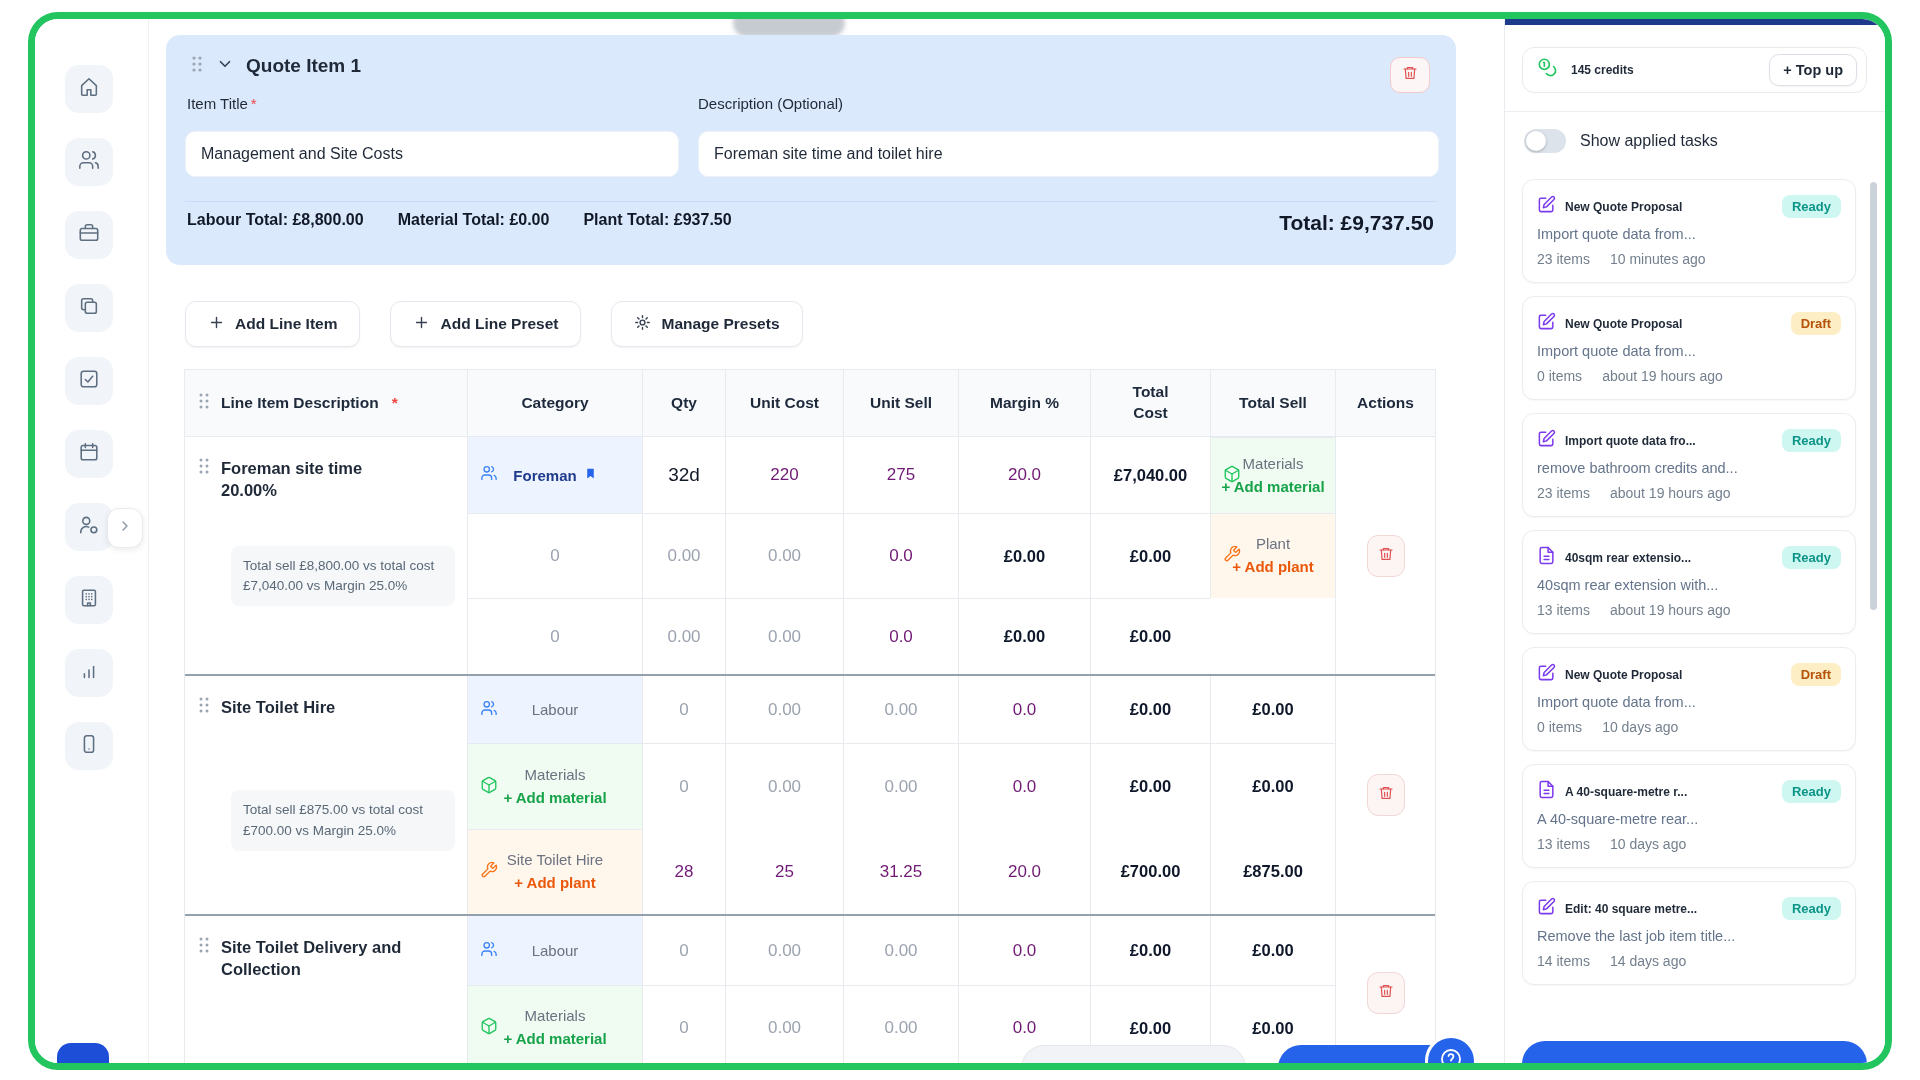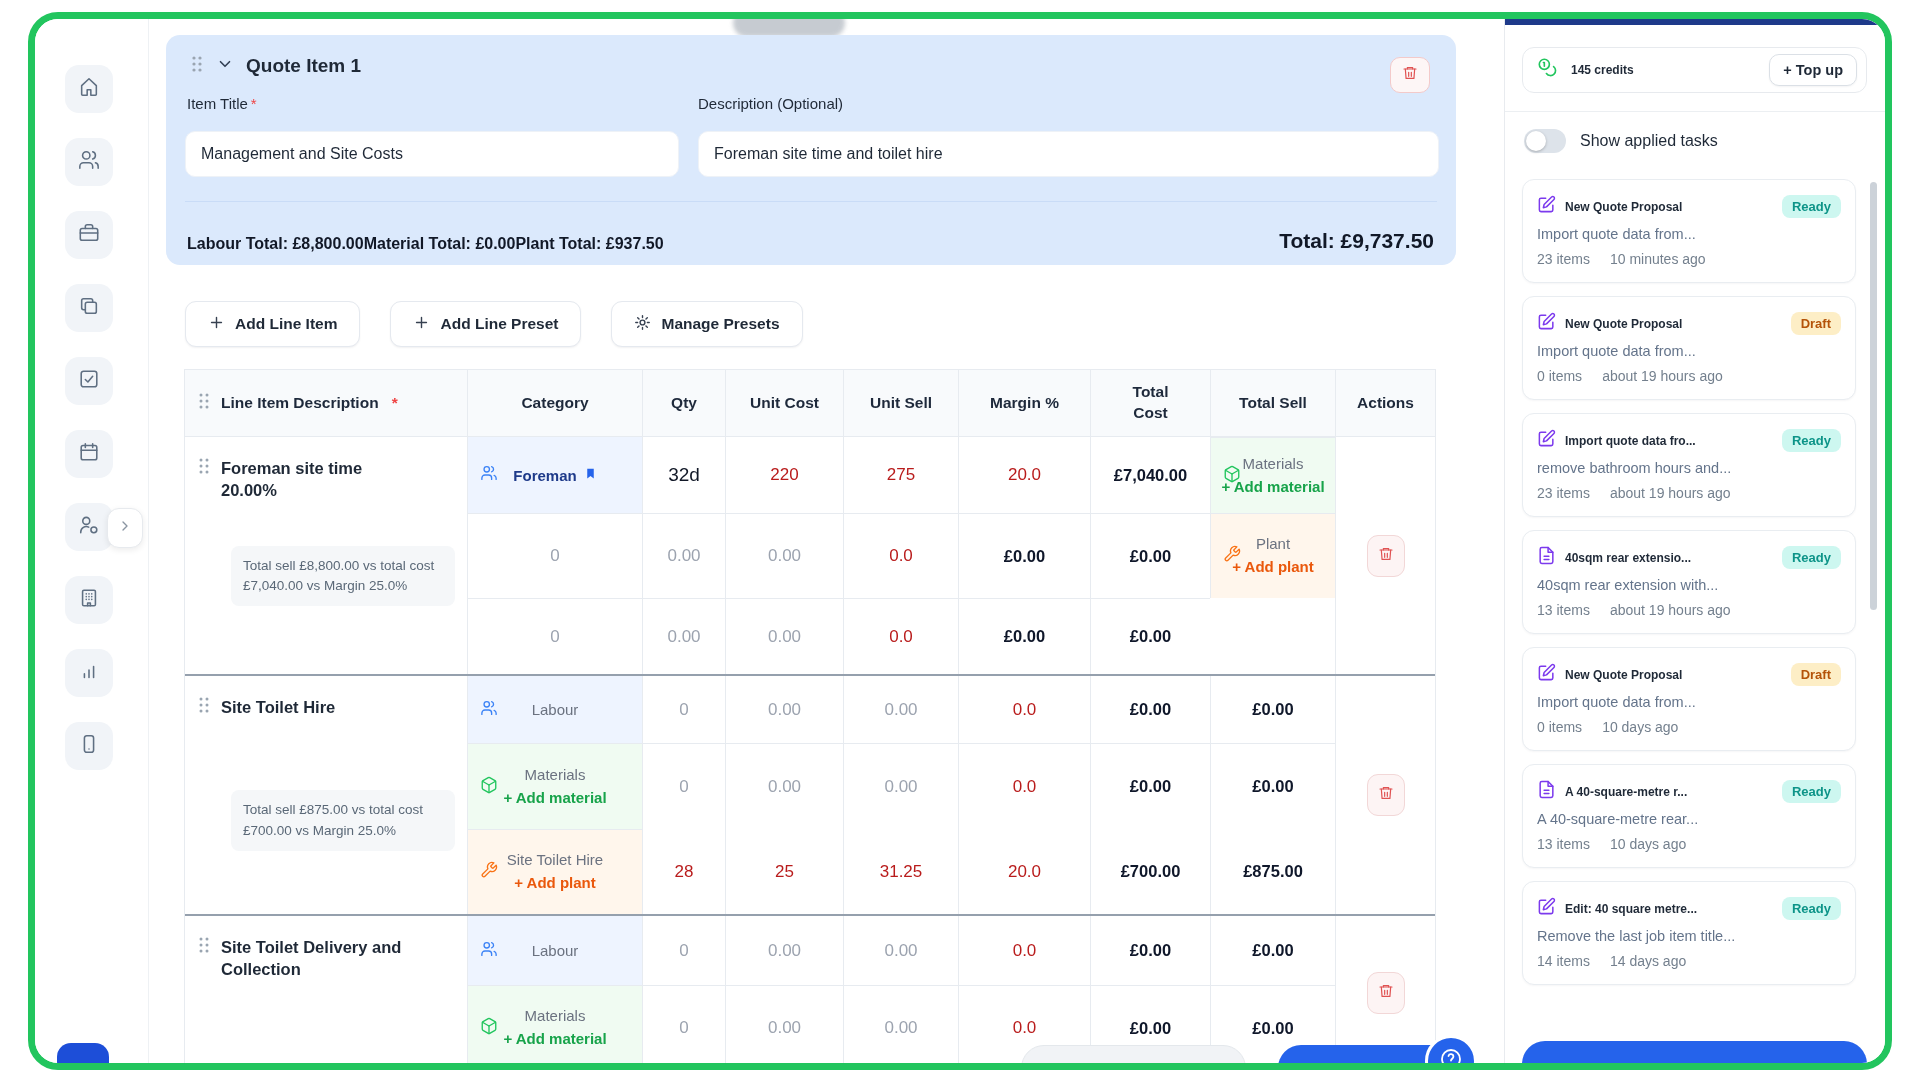--- a/index.html
+++ b/index.html
@@ -25,21 +25,21 @@
   .grip svg{width:14px;height:18px;}
   .grip circle{fill:#9aa5b1;stroke:none;}
   .chev svg{width:18px;height:18px;stroke:#334155;stroke-width:2.2;}
   .qp-title{font-size:19px;font-weight:700;color:#1f2937;}
   .qp-trash{position:absolute;right:26px;top:22px;width:38px;height:34px;border:1px solid #f3caca;background:#fdf6f6;border-radius:10px;display:flex;align-items:center;justify-content:center;cursor:pointer;}
   .trash-svg{width:16px;height:16px;stroke:#e05252;stroke-width:1.8;}
   .field-label{position:absolute;font-size:15px;font-weight:500;color:#1f2937;text-align:right;}
   .asterisk{color:#ef4444;margin-left:3px;}
   .field{position:absolute;height:46px;border:1px solid #eef2f7;border-radius:10px;background:#fff;font-size:16px;color:#1f2937;padding:0 15px;box-sizing:border-box;font-family:"Liberation Sans",sans-serif;outline:none;}
   .qp-divider{position:absolute;left:19px;right:19px;top:166px;height:1px;background:#c9dcf7;}
-  .qp-totals{position:absolute;left:21px;right:22px;top:176px;height:42px;display:flex;align-items:flex-end;}
+  .qp-totals{position:absolute;left:21px;right:22px;top:176px;height:42px;display:flex;align-items:flex-start;gap:34px;}
   .qp-total-item{font-size:16px;font-weight:700;color:#111827;}
   .qp-grand{margin-left:auto;font-size:21px;font-weight:700;color:#111827;}
 
   
   .toolbar{position:absolute;left:150px;top:282px;display:flex;gap:30px;}
   .tbtn{height:44px;padding:0 22px;background:#fff;border:1px solid #e5e9ef;border-radius:11px;display:flex;align-items:center;gap:10px;font-size:15.5px;font-weight:600;color:#1f2937;box-shadow:0 1px 2px rgba(16,24,40,.06);cursor:pointer;}
   .tbtn svg{width:17px;height:17px;stroke:#374151;stroke-width:2;}
 
   
   .ltable{position:absolute;left:149px;top:350px;width:1252px;border:1px solid #e7ebf0;border-bottom:none;box-sizing:border-box;}
@@ -66,21 +66,21 @@
   .add-link.green{color:#17a34a;}
   .add-link.orange{color:#ea580c;}
   .cat.labour{background:#eef4ff;}
   .cat.materials{background:#f0fbf2;}
   .cat.plant{background:#fff6ec;}
   .ico-blue{stroke:#3b82f6;}
   .ico-green{stroke:#22c55e;}
   .ico-orange{stroke:#f97316;}
   .bm{width:13px;height:15px;}
   .bm path{fill:#2563eb;stroke:none;}
-  .num{font-size:17px;color:#b91c1c;}
+  .num{font-size:17px;color:#701a75;}
   .num.muted{color:#9ca3af;}
   .num.qty-big{font-size:19px;color:#111827;}
   .money{font-size:16.5px;font-weight:700;color:#0f172a;}
   .trash-pill{width:36px;height:40px;border-radius:11px;background:#fdf4f4;border:1px solid #f2d7d7;display:flex;align-items:center;justify-content:center;cursor:pointer;}
 
   
   .bottom-gray{position:absolute;left:986px;top:1026px;width:223px;height:46px;border-radius:23px;background:#f1f3f6;border:1px solid #e4e8ec;z-index:5;}
   .bottom-blue{position:absolute;left:1243px;top:1026px;width:178px;height:46px;border-radius:23px;background:#2563eb;z-index:5;}
   .help-circle{position:absolute;left:1390px;top:1016px;width:52px;height:52px;border-radius:50%;background:#2563eb;border:3px solid #fff;z-index:6;display:flex;align-items:center;justify-content:center;box-sizing:border-box;}
   .help-circle svg{width:24px;height:24px;stroke:#fff;stroke-width:1.8;}
@@ -543,21 +543,21 @@
       </div>
       <div class="card">
         <div class="card-top">
             <span><svg viewBox="0 0 24 24">
                 <path d="M11 4H5a2 2 0 0 0-2 2v13a2 2 0 0 0 2 2h13a2 2 0 0 0 2-2v-6"></path>
                 <path d="M18.4 2.6a2.1 2.1 0 0 1 3 3L12 15l-4 1 1-4z"></path>
               </svg></span>
             <span class="card-title">Import quote data fro...</span>
             <span class="badge ready">Ready</span>
           </div>
-        <div class="card-desc">remove bathroom hours and...</div>
+        <div class="card-desc">remove bathroom credits and...</div>
         <div class="card-meta">
             <span>23 items</span>
             <span>about 19 hours ago</span>
           </div>
       </div>
       <div class="card">
         <div class="card-top">
             <span><svg viewBox="0 0 24 24" style="stroke:#7c3aed;">
                 <path d="M14 2H6a2 2 0 0 0-2 2v16a2 2 0 0 0 2 2h12a2 2 0 0 0 2-2V8z"></path>
                 <path d="M14 2v6h6"></path>

